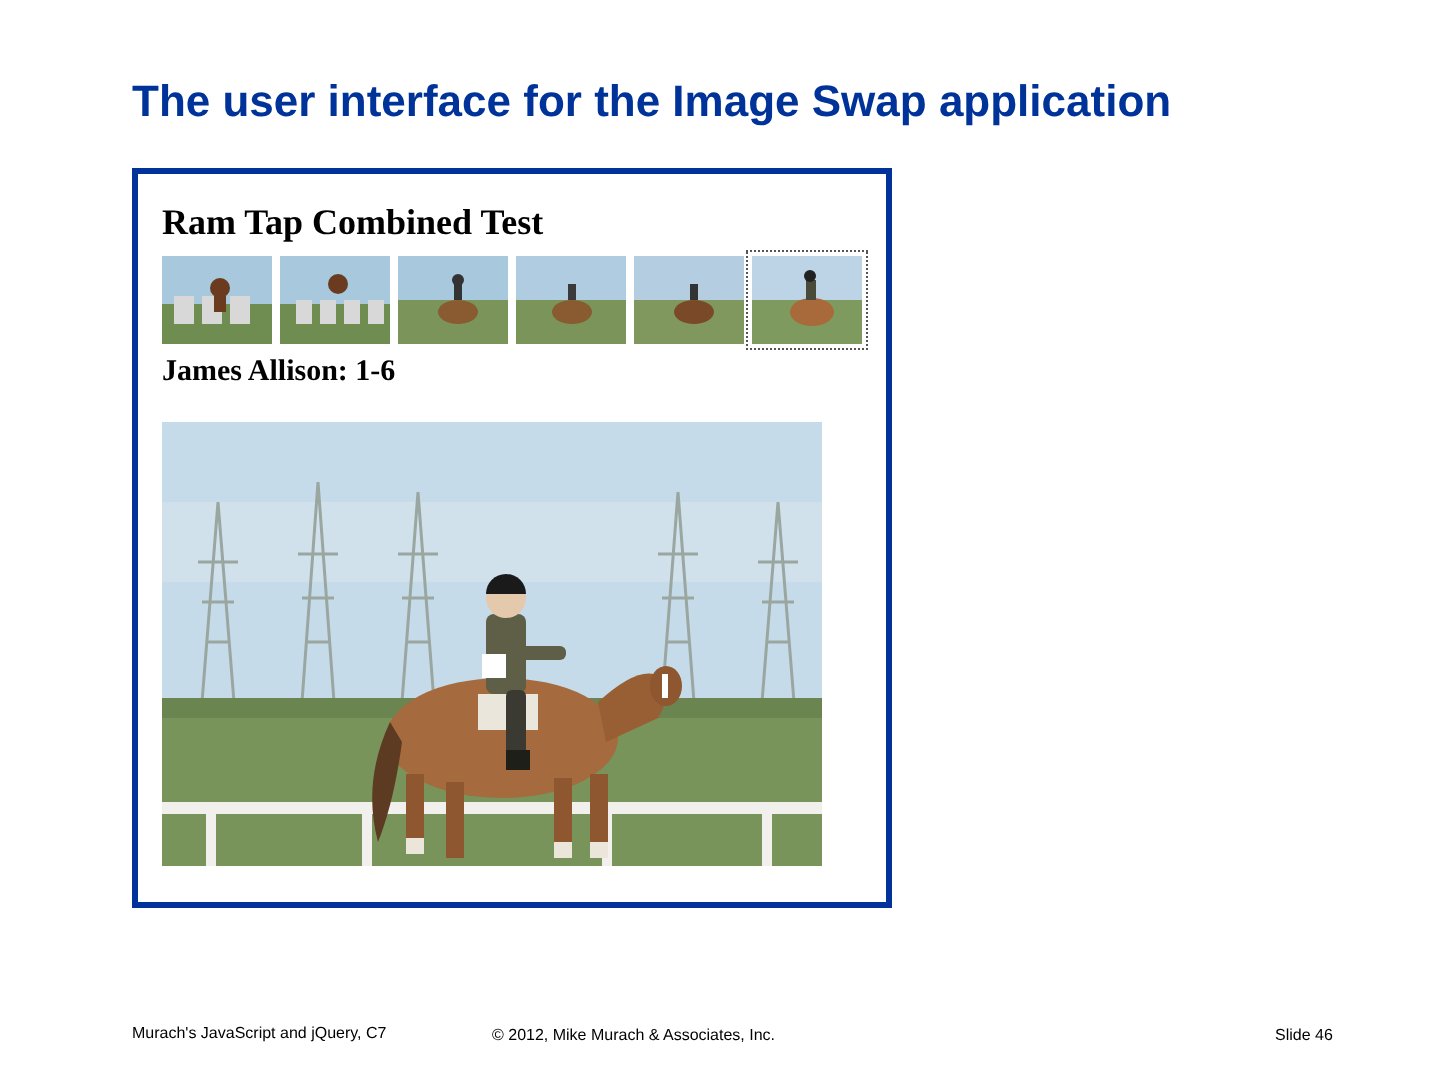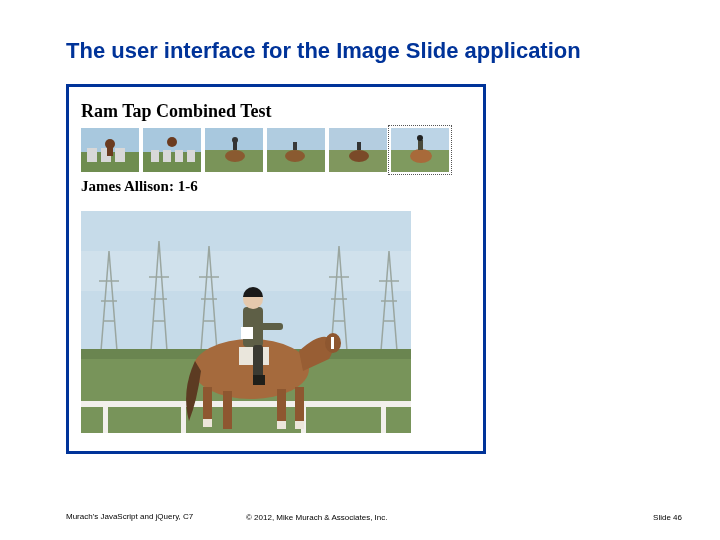--- a/index.html
+++ b/index.html
@@ -23,21 +23,21 @@
     left: 66px;
     font-size: 22px;
     font-weight: bold;
     color: #003399;
     font-family: Arial, sans-serif;
   }
   .app-frame {
     position: absolute;
     top: 84px;
     left: 66px;
-    width: 420px;
+    width: 380px;
     height: 370px;
     border: 3px solid #003399;
     background: #fff;
     box-sizing: border-box;
     padding: 10px 12px;
   }
   .app-heading {
     font-family: "Times New Roman", serif;
     font-weight: bold;
     font-size: 18px;
@@ -82,27 +82,27 @@
     right: 38px;
     display: flex;
     justify-content: space-between;
     align-items: flex-end;
     font-size: 8px;
     color: #000;
     gap: 40px;
   }
   .footer-left { width: 140px; line-height: 1.2; }
   .footer-center { flex: 1; text-align: left; }
-  .footer-right { width: 60px; text-align: right; }
+  .footer-right { width: 60px; text-align: center; }
 </style>
 </head>
 <body>
 
 <div class="slide">
-  <div class="title">The user interface for the Image Slide application</div>
+  <div class="title">The user interface for the Image Swap application</div>
 
   <div class="app-frame">
     <div class="app-heading">Ram Tap Combined Test</div>
 
     <div class="thumbs">
 
       <div class="thumb">
         <svg width="58" height="44">
           <rect x="0" y="0" width="58" height="24" fill="#a8c8de"></rect>
           <rect x="0" y="24" width="58" height="20" fill="#6f8d50"></rect>

